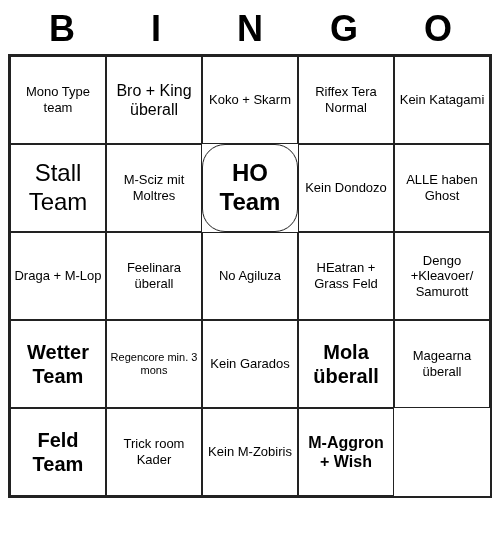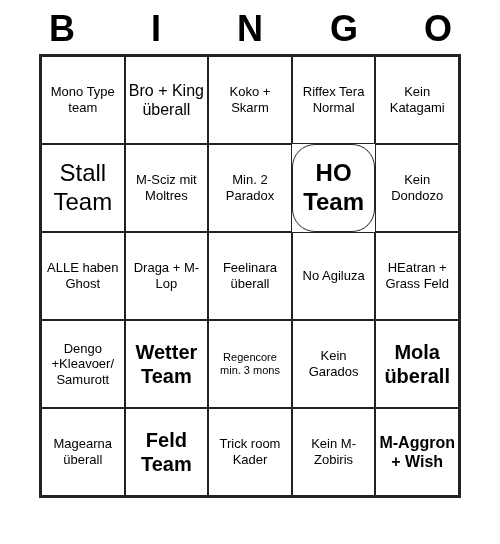--- a/index.html
+++ b/index.html
@@ -20,21 +20,21 @@
       padding: 8px 0 4px 0;
     }
     .bingo-header-letter {
       font-size: 36px;
       font-weight: bold;
       width: 86px;
       text-align: center;
     }
     .bingo-grid {
       border: 2px solid #222;
-      width: 422px;
+      width: 484px;
       display: grid;
       grid-template-columns: repeat(5, 1fr);
       grid-template-rows: repeat(5, 1fr);
     }
     .bingo-cell {
       border: 1.5px solid #222;
       display: flex;
       align-items: center;
       justify-content: center;
       text-align: center;
@@ -56,21 +56,20 @@
   </div>
 
 <div class="bingo-grid">
 <div class="bingo-cell" style="font-size: 13px;">Mono Type team</div>
     <div class="bingo-cell" style="font-size: 16px;">Bro + King überall</div>
     <div class="bingo-cell" style="font-size: 13px;">Koko + Skarm</div>
     <div class="bingo-cell" style="font-size: 13px;">Riffex Tera Normal</div>
     <div class="bingo-cell" style="font-size: 13px;">Kein Katagami</div>
     <div class="bingo-cell" style="font-size: 24px; font-weight: normal;">Stall Team</div>
     <div class="bingo-cell" style="font-size: 13px;">M-Sciz mit Moltres</div>
-    <div class="bingo-cell" style="font-size: 13px;">Min. 2 Paradox</div>
     <div class="bingo-cell" style="font-size: 24px; font-weight: bold; border-radius: 23px;">HO Team</div>
     <div class="bingo-cell" style="font-size: 13px;">Kein Dondozo</div>
     <div class="bingo-cell" style="font-size: 13px;">ALLE haben Ghost</div>
     <div class="bingo-cell" style="font-size: 13px;">Draga + M-Lop</div>
     <div class="bingo-cell" style="font-size: 13px;">Feelinara überall</div>
     <div class="bingo-cell" style="font-size: 13px;">No Agiluza</div>
     <div class="bingo-cell" style="font-size: 13px;">HEatran + Grass Feld</div>
     <div class="bingo-cell" style="font-size: 13px;">Dengo +Kleavoer/ Samurott</div>
     <div class="bingo-cell" style="font-size: 20px; font-weight: bold;">Wetter Team</div>
     <div class="bingo-cell" style="font-size: 11px;">Regencore min. 3 mons</div>

